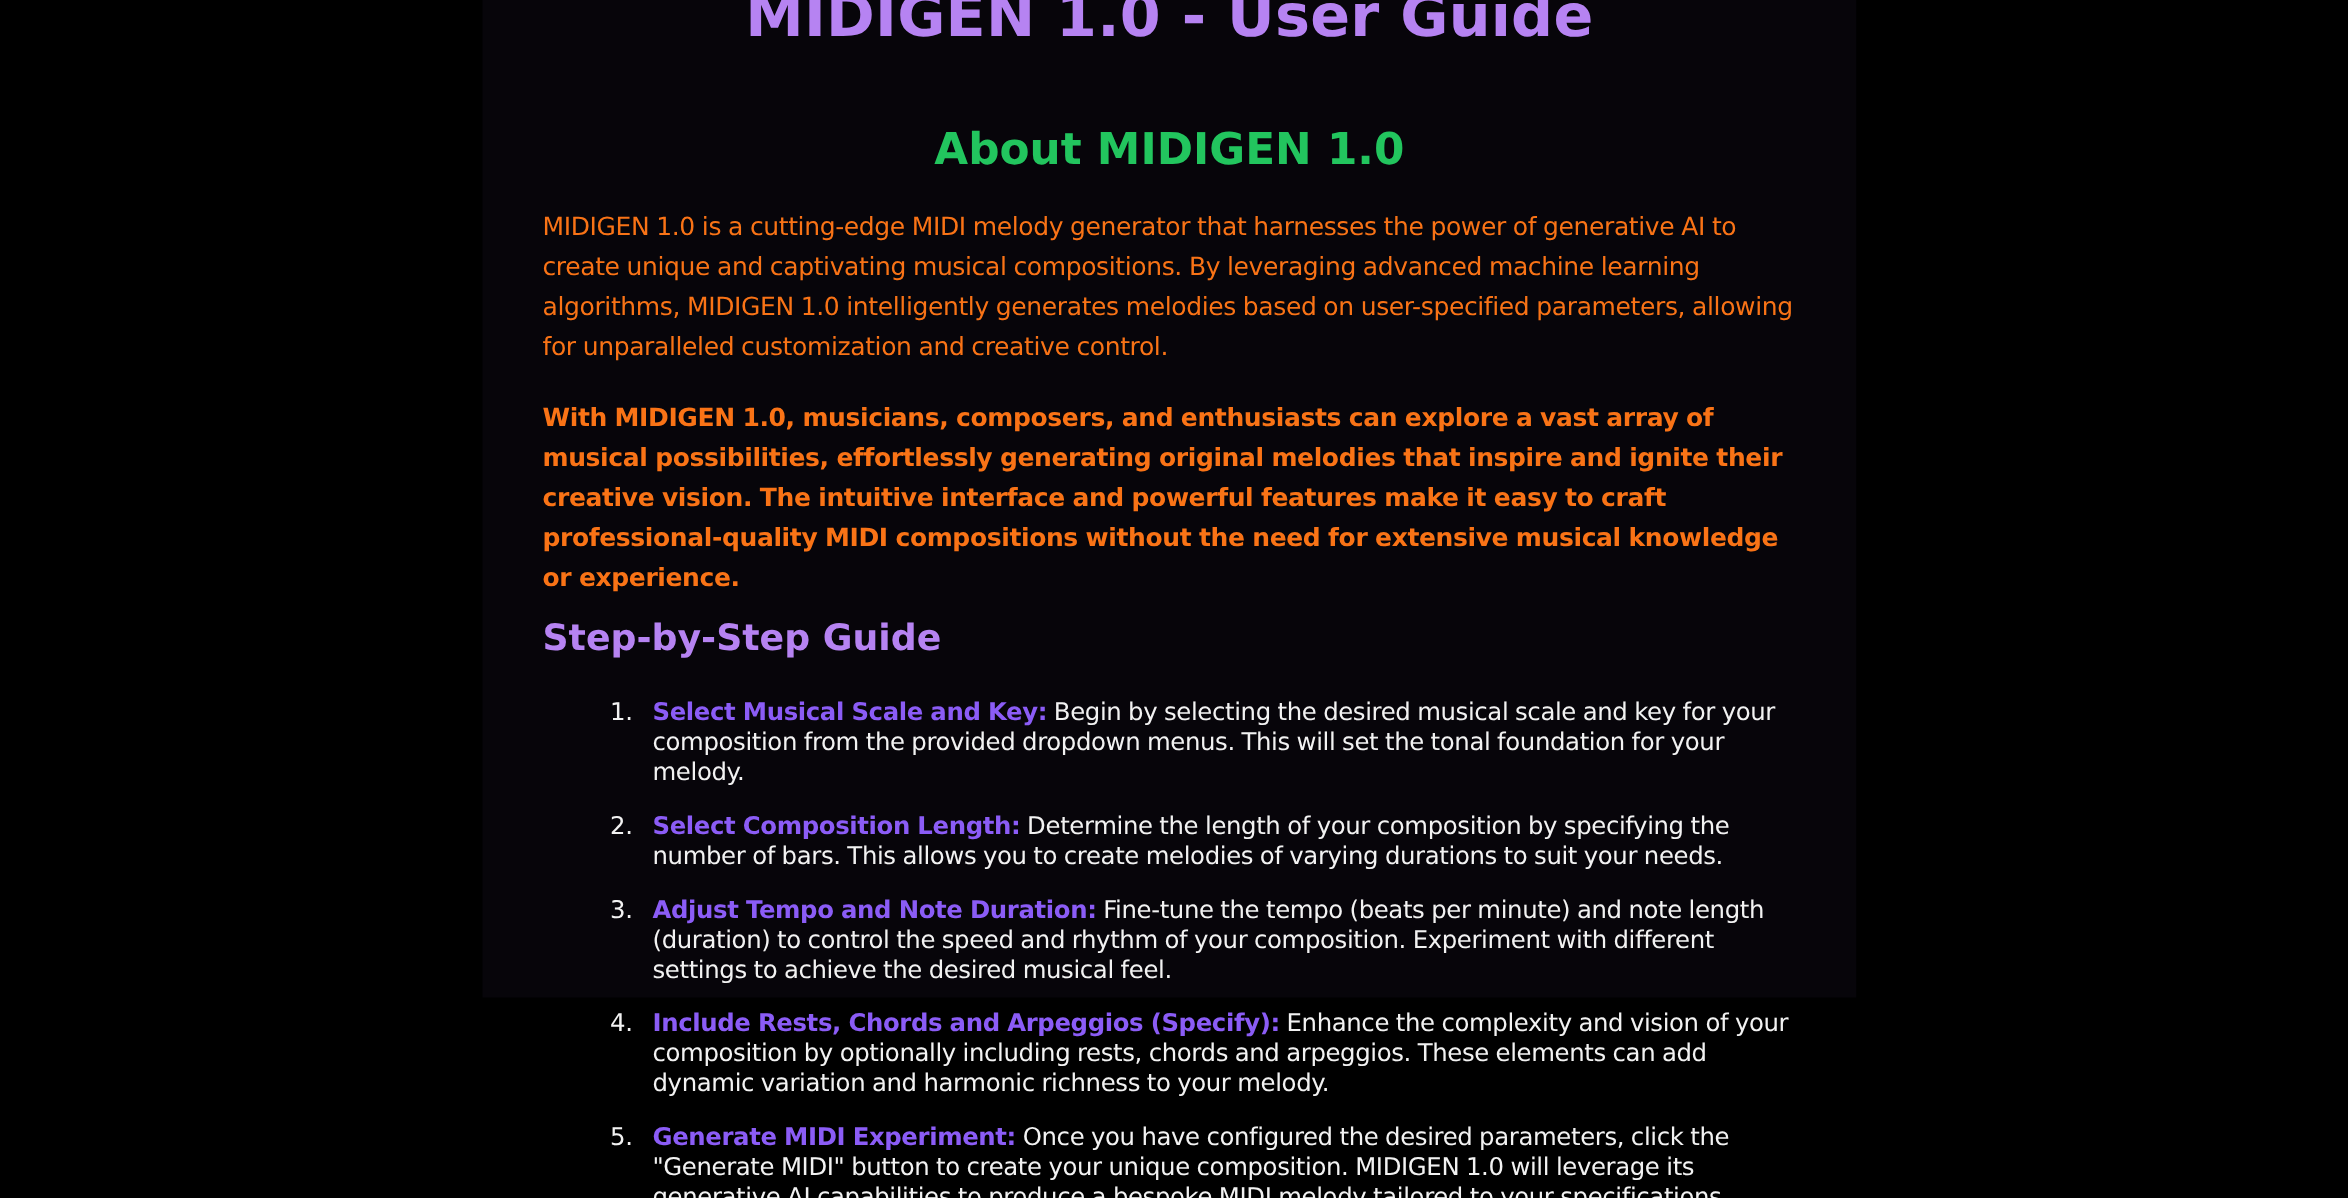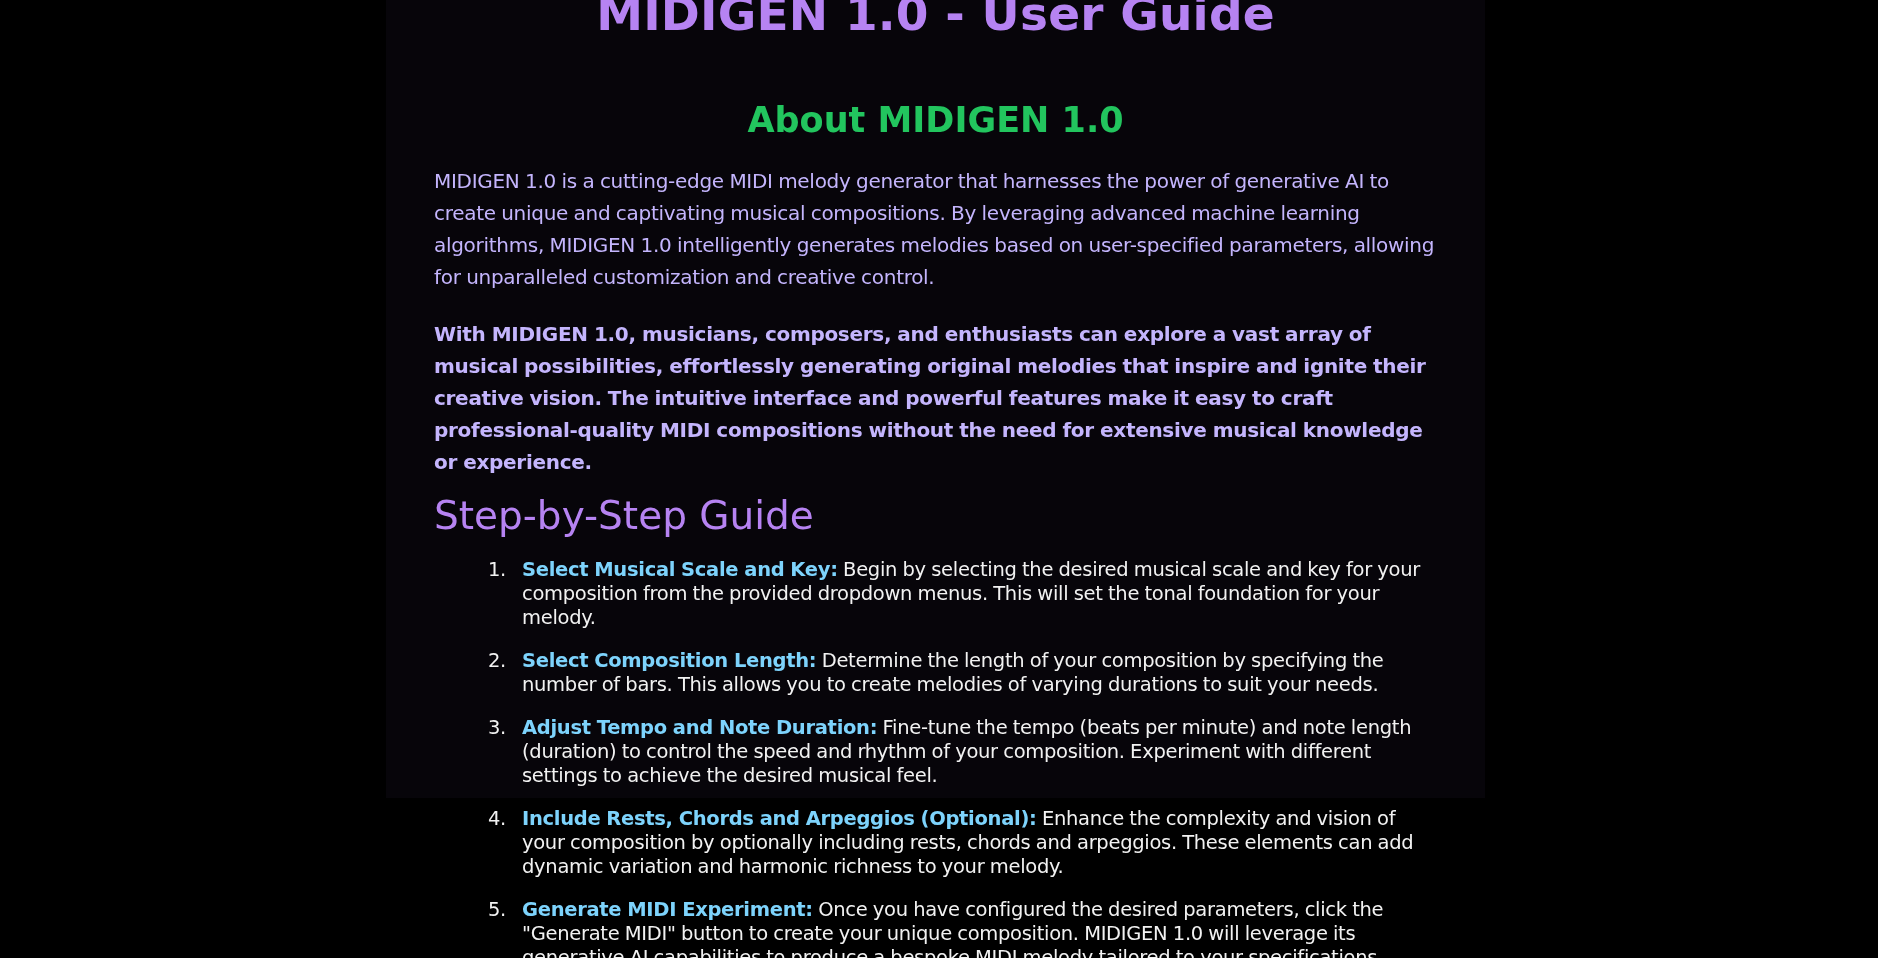--- a/index.html
+++ b/index.html
@@ -47,33 +47,33 @@
       font-weight: bold;
       color: #22c55e;
     }
     .about-text {
       position: absolute;
       left: 48px;
       width: 1010px;
       margin: 0;
       font-size: 20px;
       line-height: 32px;
-      color: #c4b5fd;
+      color: #f97316;
       letter-spacing: -0.3px;
       word-spacing: -0.5px;
     }
     .about-p1 { top: 165px; }
     .about-p2 { top: 318px; font-weight: bold; }
     .section-steps-title {
       position: absolute;
       left: 48px;
       top: 493px;
       margin: 0;
-      font-size: 39px;
-      font-weight: normal;
+      font-size: 29px;
+      font-weight: bold;
       color: #b683f2;
     }
     .steps-list {
       position: absolute;
       left: 88px;
       top: 558px;
       width: 960px;
       margin: 0;
       padding: 0;
       list-style: none;
@@ -88,21 +88,21 @@
       letter-spacing: -0.3px;
       word-spacing: -0.5px;
     }
     .step-num {
       position: absolute;
       left: 14px;
       top: 0;
     }
     .step-title {
       font-weight: bold;
-      color: #7dd3fc;
+      color: #8b5cf6;
     }
   </style>
 </head>
 <body>
 
 <div class="container">
   <h1 class="page-title">MIDIGEN 1.0 - User Guide</h1>
 
   <h2 class="section-about-title">About MIDIGEN 1.0</h2>
 
@@ -119,20 +119,20 @@
     <li class="step">
       <span class="step-num">2.</span>
       <span class="step-title">Select Composition Length:</span><span class="step-text"> Determine the length of your composition by specifying the number of bars. This allows you to create melodies of varying durations to suit your needs.</span>
     </li>
     <li class="step">
       <span class="step-num">3.</span>
       <span class="step-title">Adjust Tempo and Note Duration:</span><span class="step-text"> Fine-tune the tempo (beats per minute) and note length (duration) to control the speed and rhythm of your composition. Experiment with different settings to achieve the desired musical feel.</span>
     </li>
     <li class="step">
       <span class="step-num">4.</span>
-      <span class="step-title">Include Rests, Chords and Arpeggios (Optional):</span><span class="step-text"> Enhance the complexity and vision of your composition by optionally including rests, chords and arpeggios. These elements can add dynamic variation and harmonic richness to your melody.</span>
+      <span class="step-title">Include Rests, Chords and Arpeggios (Specify):</span><span class="step-text"> Enhance the complexity and vision of your composition by optionally including rests, chords and arpeggios. These elements can add dynamic variation and harmonic richness to your melody.</span>
     </li>
     <li class="step">
       <span class="step-num">5.</span>
       <span class="step-title">Generate MIDI Experiment:</span><span class="step-text"> Once you have configured the desired parameters, click the "Generate MIDI" button to create your unique composition. MIDIGEN 1.0 will leverage its generative AI capabilities to produce a bespoke MIDI melody tailored to your specifications</span>
     </li>
   </ol>
 </div>
 
 </body></html>

